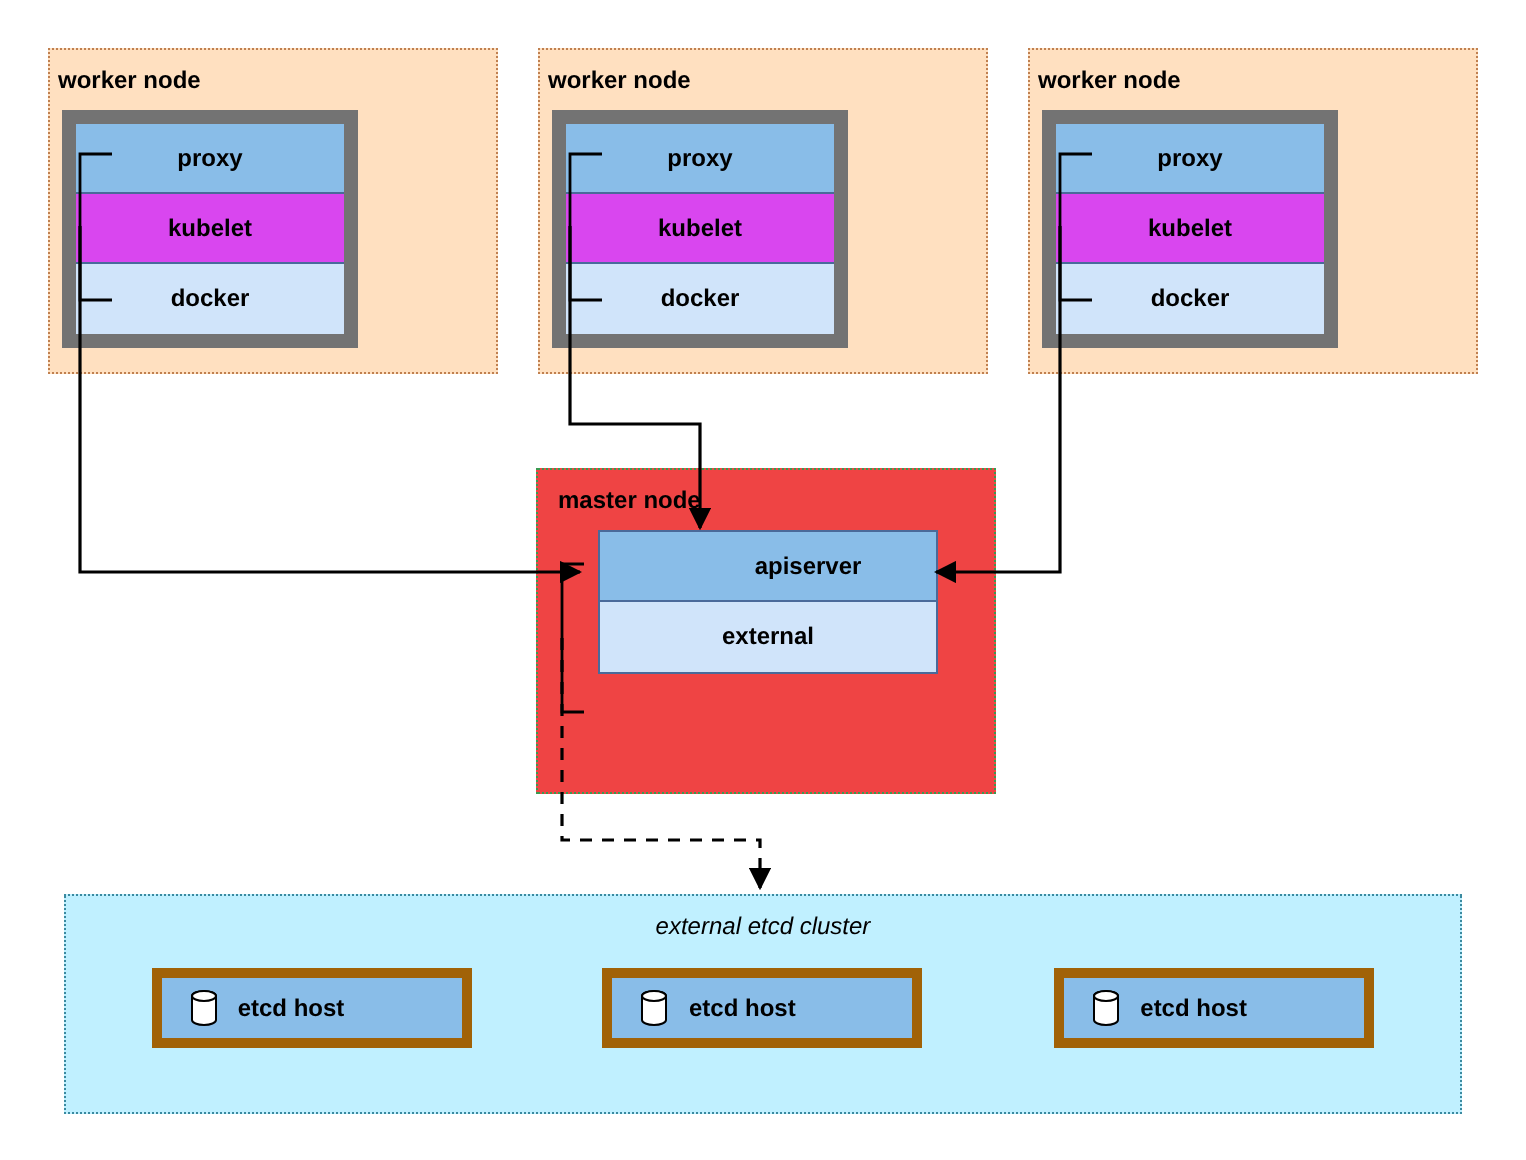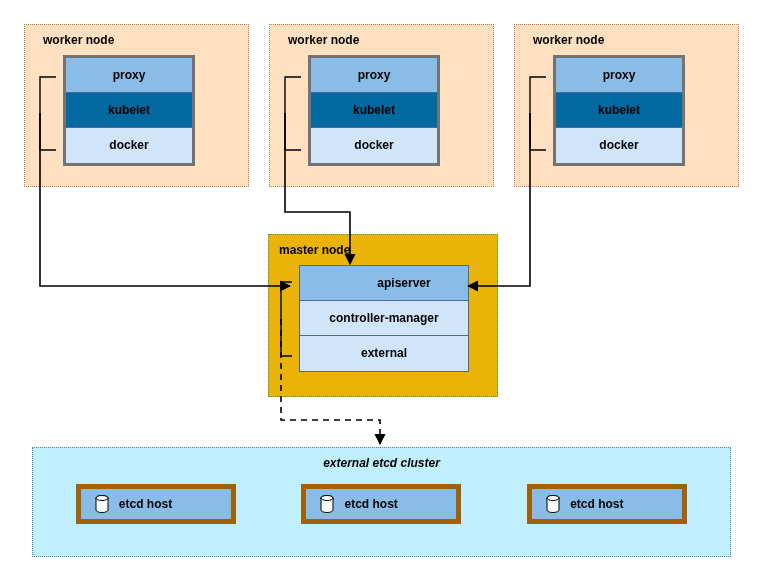--- a/index.html
+++ b/index.html
@@ -12,49 +12,49 @@
     width: 763px;
     height: 580px;
     position: relative;
   }
   .worker-node {
     position: absolute;
     width: 225px;
     height: 163px;
     background: #ffe0c0;
     border: 1px dotted #c08050;
-    padding: 8px 10px 10px 18px;
+    padding: 8px 10px 10px 4px;
   }
   .worker-node .title {
     font-weight: bold;
     margin-bottom: 8px;
   }
   .stack {
-    margin-left: 20px;
-    width: 132px;
-    border: 3px solid #737373;
+    margin-left: 2px;
+    width: 148px;
+    border: 7px solid #737373;
   }
   .stack-row {
     height: 35px;
     line-height: 35px;
     text-align: center;
     border-bottom: 1px solid #4a6a9a;
     font-weight: bold;
   }
   .stack-row:last-child { border-bottom: none; text-align: center; }
   .row-proxy   { background: #89bde8; }
-  .row-kubelet { background: #0369a1; }
+  .row-kubelet { background: #d946ef; }
   .row-docker  { background: #d0e4fa; }
   .master-node {
     position: absolute;
     left: 268px;
     top: 234px;
     width: 230px;
     height: 163px;
-    background: #eab308;
+    background: #ef4444;
     border: 1px dotted #3a9a50;
     padding: 8px 10px 10px 10px;
   }
   .master-node .title {
     font-weight: bold;
     margin-bottom: 8px;
   }
   .master-stack {
     margin-left: 20px;
     width: 170px;
@@ -67,21 +67,21 @@
     position: absolute;
     left: 32px;
     top: 447px;
     width: 699px;
     height: 110px;
     background: #c0f0ff;
     border: 1px dotted #3a8aa0;
     padding: 8px 10px;
   }
   .etcd-cluster .title {
-    font-weight: bold;
+    font-weight: normal;
     font-style: italic;
     text-align: center;
     margin-bottom: 14px;
   }
   .etcd-hosts {
     display: flex;
     justify-content: space-around;
   }
   .etcd-host {
     width: 160px;
@@ -129,21 +129,20 @@
     <div class="stack-row row-proxy">proxy</div>
     <div class="stack-row row-kubelet">kubelet</div>
     <div class="stack-row row-docker">docker</div>
   </div>
 </div>
 
 <div class="master-node">
   <div class="title">master node</div>
   <div class="master-stack">
     <div class="stack-row row-api">apiserver</div>
-    <div class="stack-row row-cm">controller-manager</div>
     <div class="stack-row row-sched">external</div>
   </div>
 </div>
 
 <div class="etcd-cluster">
   <div class="title">external etcd cluster</div>
   <div class="etcd-hosts">
     <div class="etcd-host">
       <svg class="db-icon" viewBox="0 0 14 18">
         <ellipse cx="7" cy="3" rx="6" ry="2.5" fill="#fff" stroke="#000"></ellipse>

